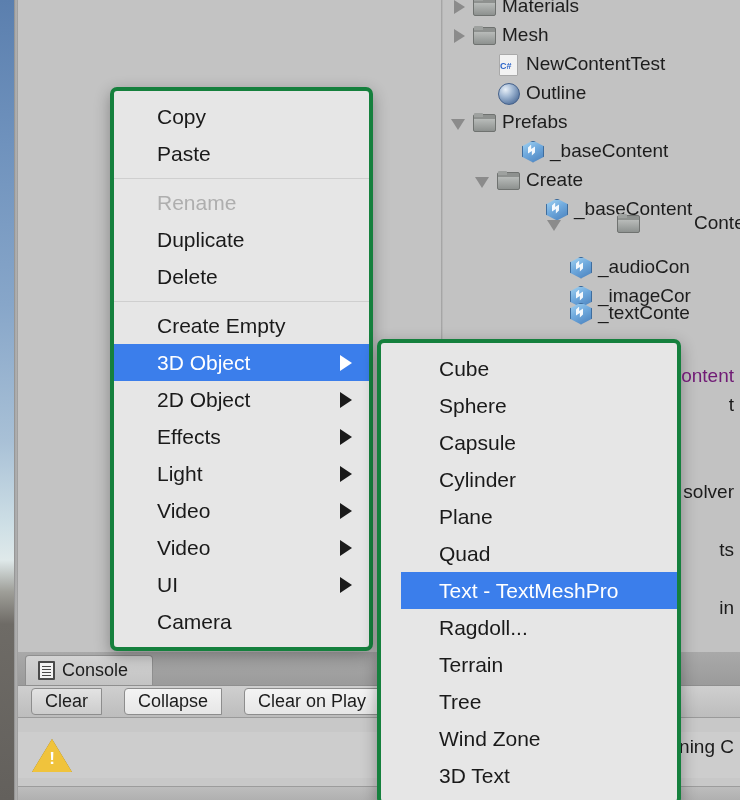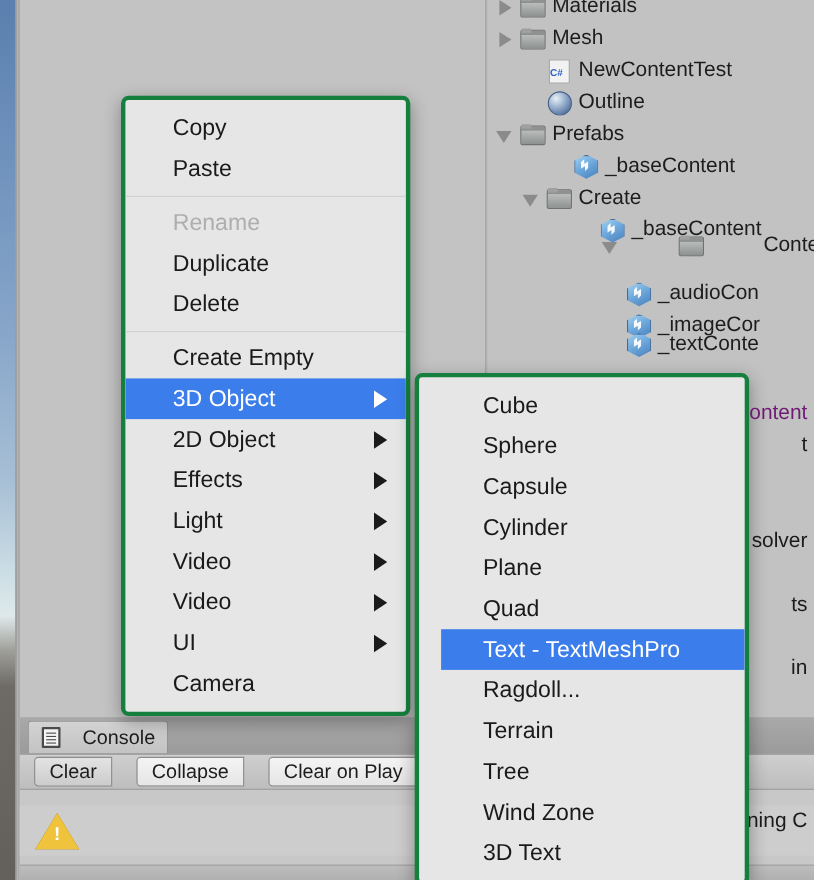--- a/index.html
+++ b/index.html
@@ -113,21 +113,21 @@
   }
   .console-tabbar {
     position: absolute; left: 0; top: 0; width: 722px; height: 33px;
     background: linear-gradient(to bottom, #a9a9a9, #9b9b9b);
   }
   .console-tab {
     position: absolute; left: 7px; top: 3px; width: 128px; height: 30px;
     background: linear-gradient(to bottom,#d3d3d3,#c3c3c3);
     border: 1px solid #8f8f8f; border-bottom: none;
     border-radius: 4px 4px 0 0;
-    display: flex; align-items: center; padding-left: 12px; gap: 20px;
+    display: flex; align-items: center; padding-left: 12px; gap: 7px;
     font-size: 18px; color: #1d1d1d;
   }
   .console-icon {
     width: 17px; height: 19px; position: relative; flex: 0 0 auto;
   }
   .console-icon::before {
     content: ""; position: absolute; inset: 0;
     border: 2px solid #4a4a4a; border-radius: 1px; background: #f4f4f4;
   }
   .console-icon::after {

